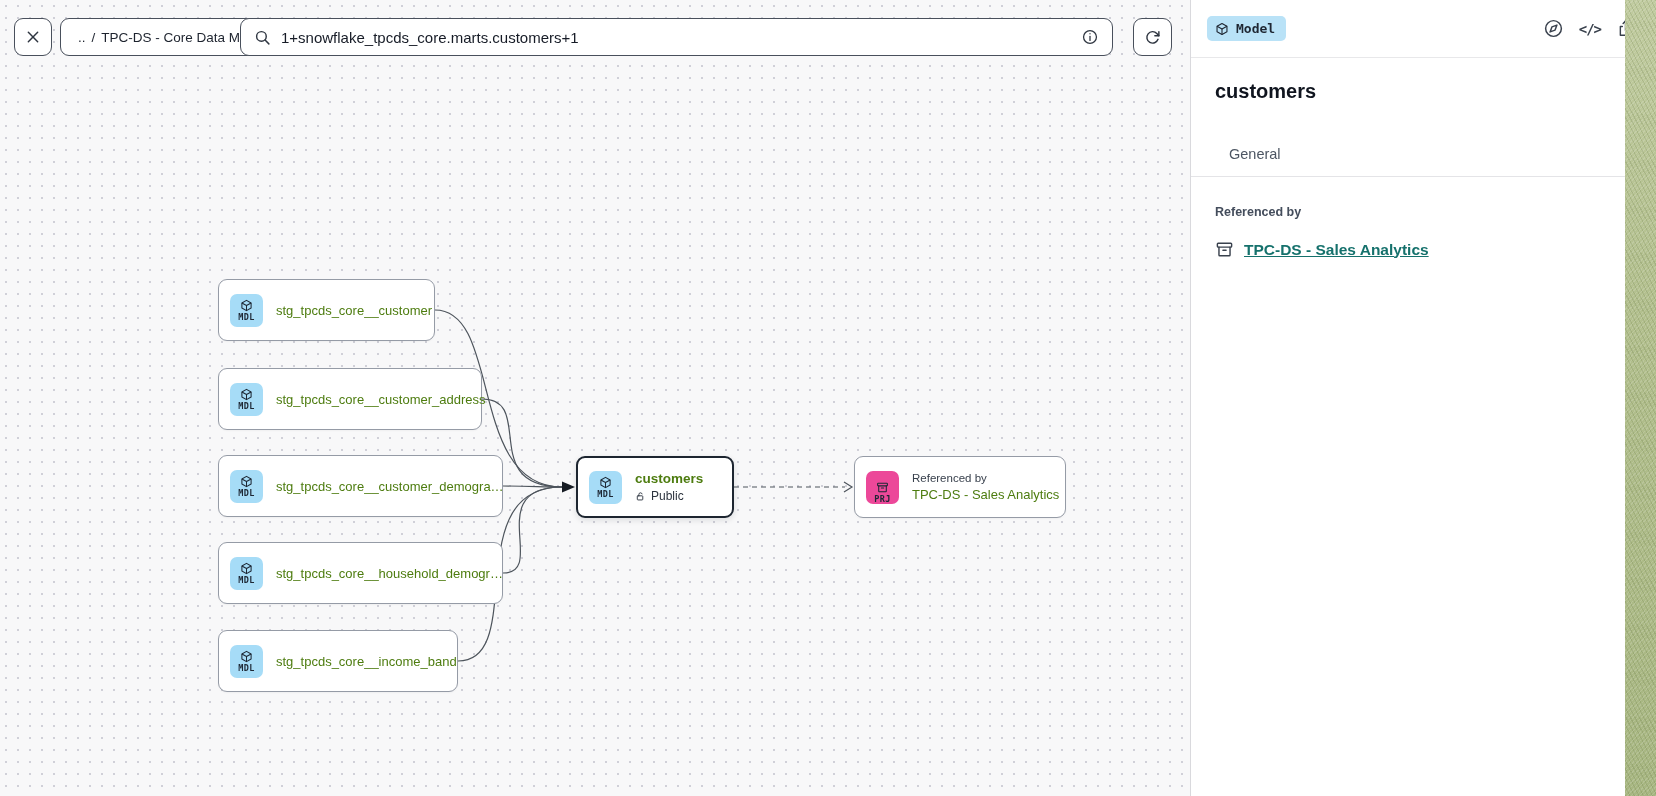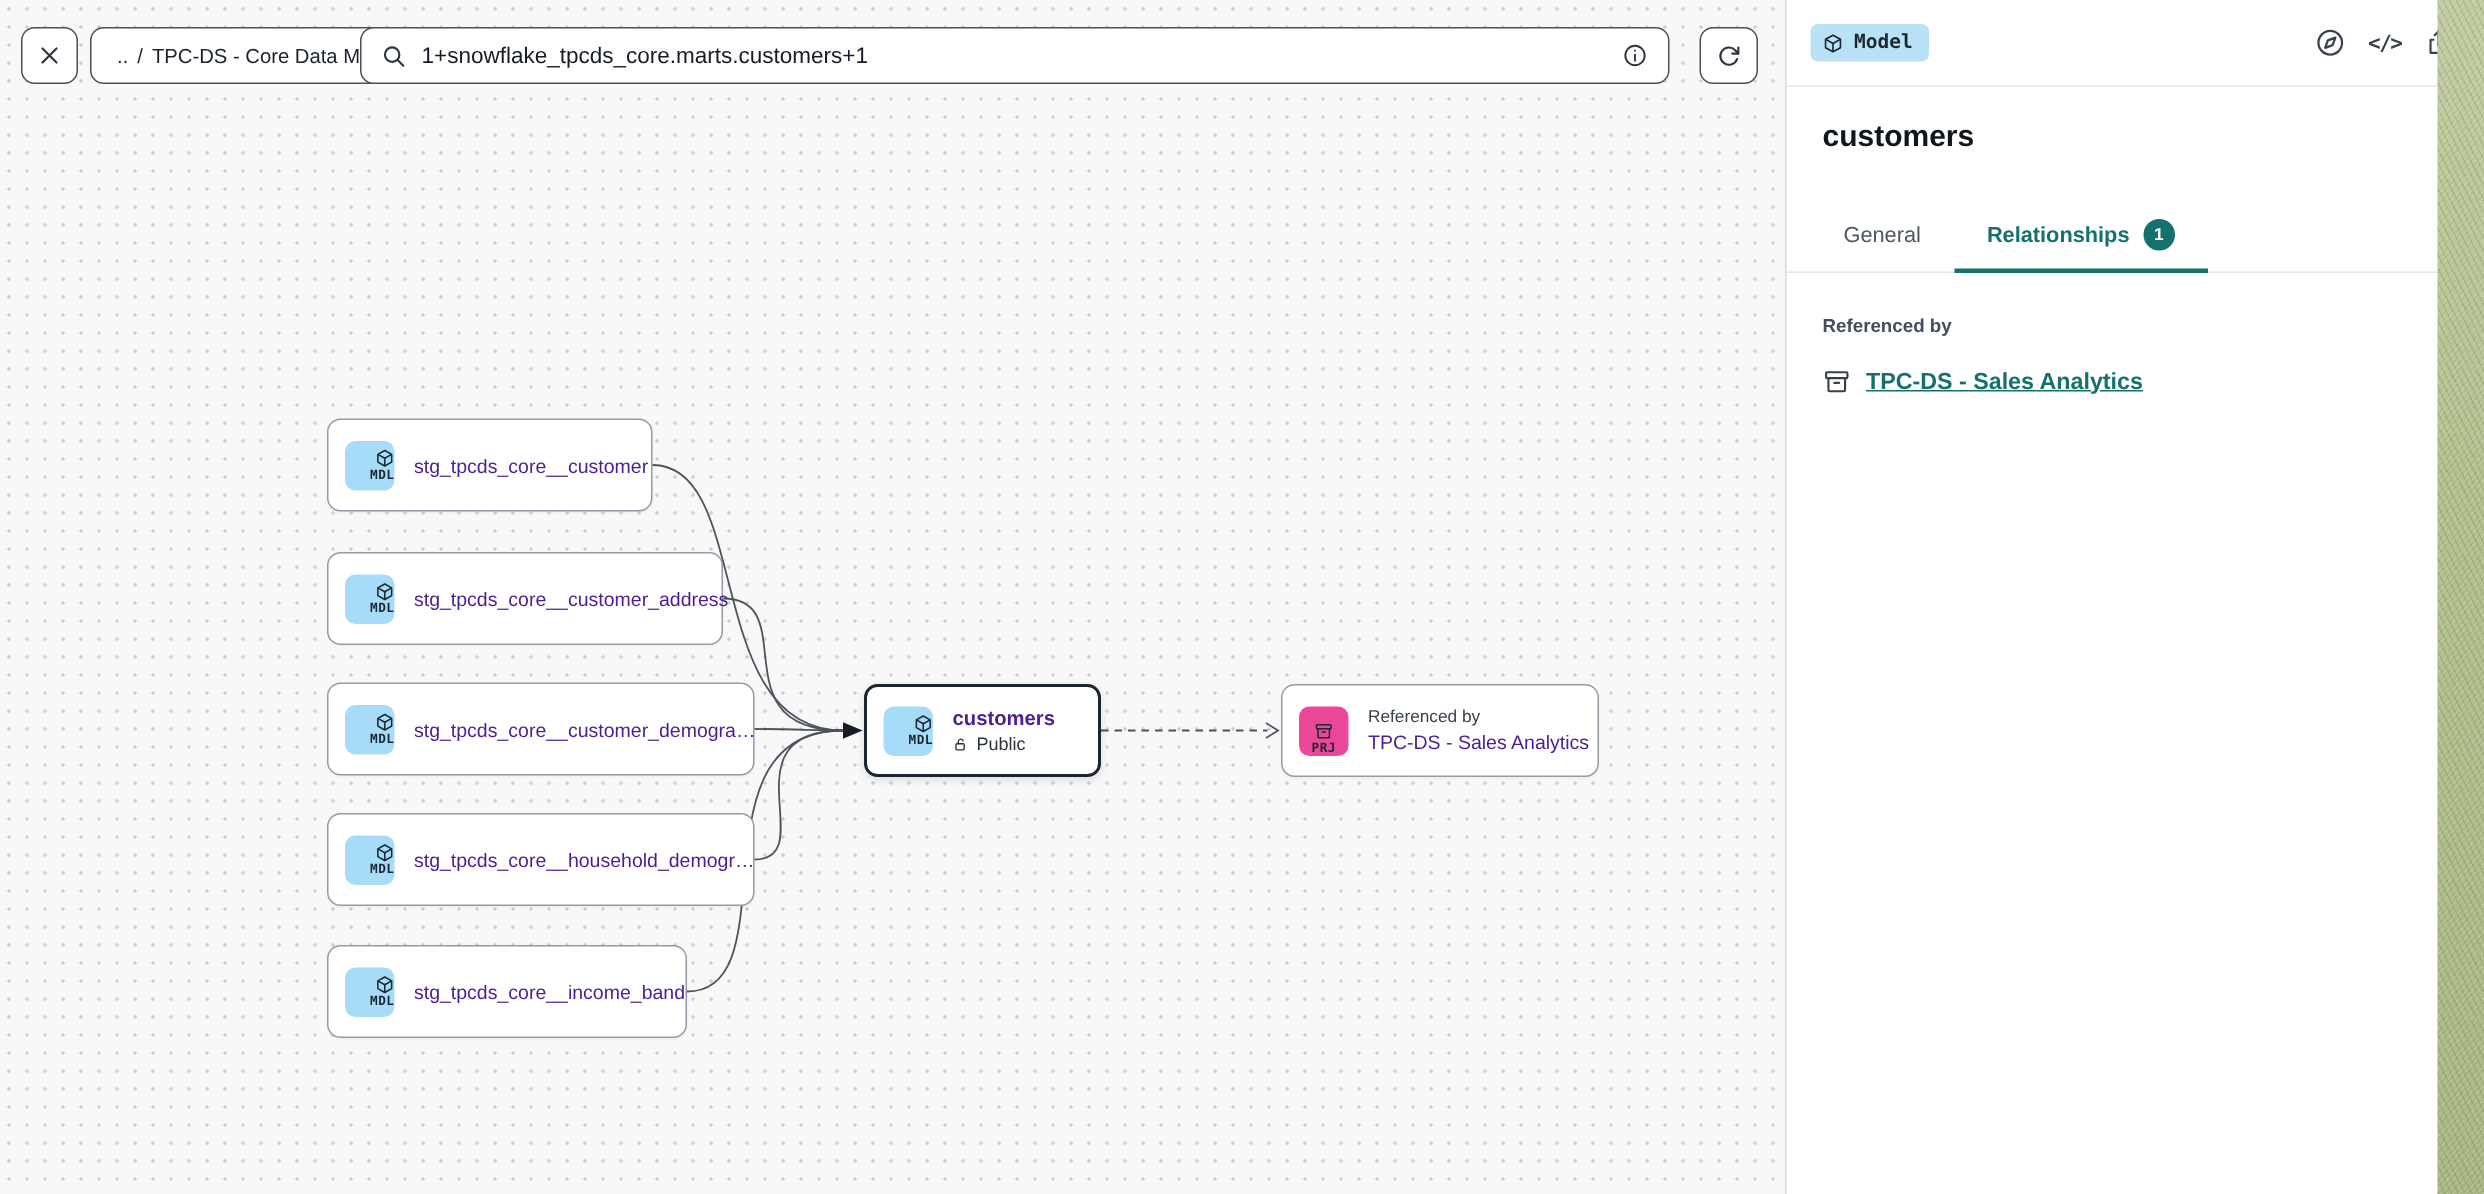--- a/index.html
+++ b/index.html
@@ -47,23 +47,23 @@
   .node.selected { border:2px solid #1d2530; box-shadow:0 2px 6px rgba(20,25,35,.12); }
   .nbadge {
     width:33px; height:33px; border-radius:7px; flex:0 0 auto;
     display:flex; flex-direction:column; align-items:center; justify-content:center;
     color:#1d2734;
   }
   .nbadge .nbadge-t {
     font-family:"DejaVu Sans Mono", monospace; font-size:8.5px; font-weight:bold;
     letter-spacing:.3px; line-height:1; margin-top:1px;
   }
-  .nbadge.mdl { background:#a6dcf7;align-items:flex-end; }
+  .nbadge.mdl { background:#a6dcf7; }
   .nbadge.prj { background:#ec4899;justify-content:flex-end; }
-  .nlabel { font-size:13px; color:#4c1d95; white-space:nowrap; }
+  .nlabel { font-size:13px; color:#4d7c0f; white-space:nowrap; }
   .ncol { display:flex; flex-direction:column; gap:3px; }
   .nlabel.strong { font-weight:600; font-size:13.5px; }
   .nsub { display:flex; align-items:center; gap:5px; font-size:12px; color:#2c333e; }
   .ncaption { font-size:11.5px; color:#39414d; }
 
   .edges { position:absolute; left:0; top:0; pointer-events:none; }
 
   
   .panel {
     position:absolute; left:1190px; top:0; width:493px; height:796px;
@@ -306,24 +306,20 @@
     </div>
 
     <div class="panel-top">
       <div class="p-title">customers</div>
     </div>
 
     <div class="tabs">
       <div class="tab">
         <span>General</span>
       </div>
-      <div class="tab active">
-        <span>Relationships</span>
-        <span class="tcount">1</span>
-      </div>
     </div>
 
     <div class="panel-body">
       <div class="section-label">Referenced by</div>
       <a class="ref-link-row">
         <svg class="ic" width="19" height="19" viewBox="0 0 24 24" stroke="currentColor" stroke-width="1.8" fill="none" stroke-linecap="round" stroke-linejoin="round">
             <rect x="3" y="4" width="18" height="5" rx="1"></rect>
             <path d="M5 9 V19 a1 1 0 0 0 1 1 h12 a1 1 0 0 0 1 -1 V9"></path>
             <path d="M10 13 h4"></path>
           </svg>

